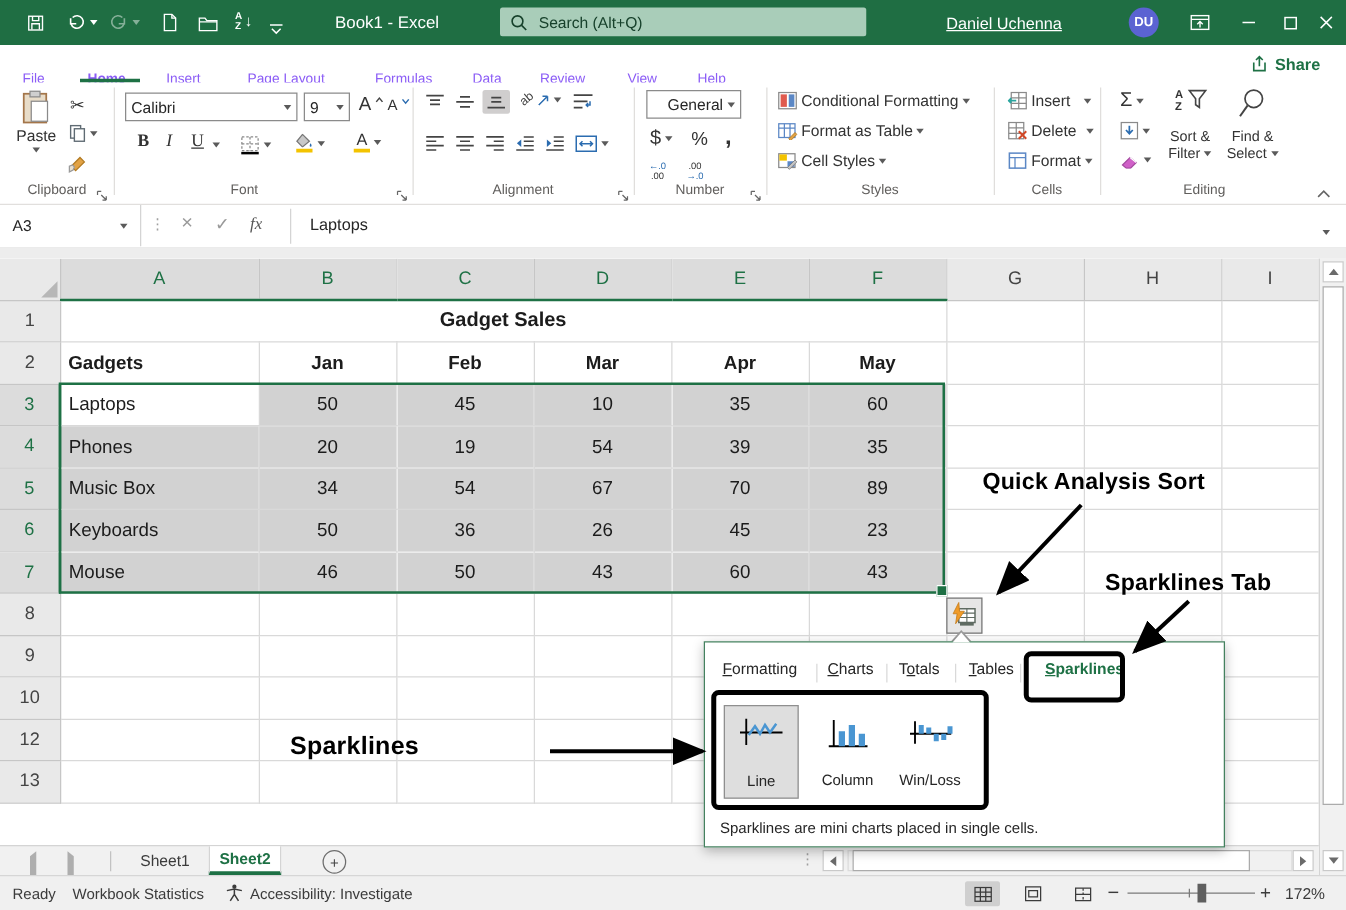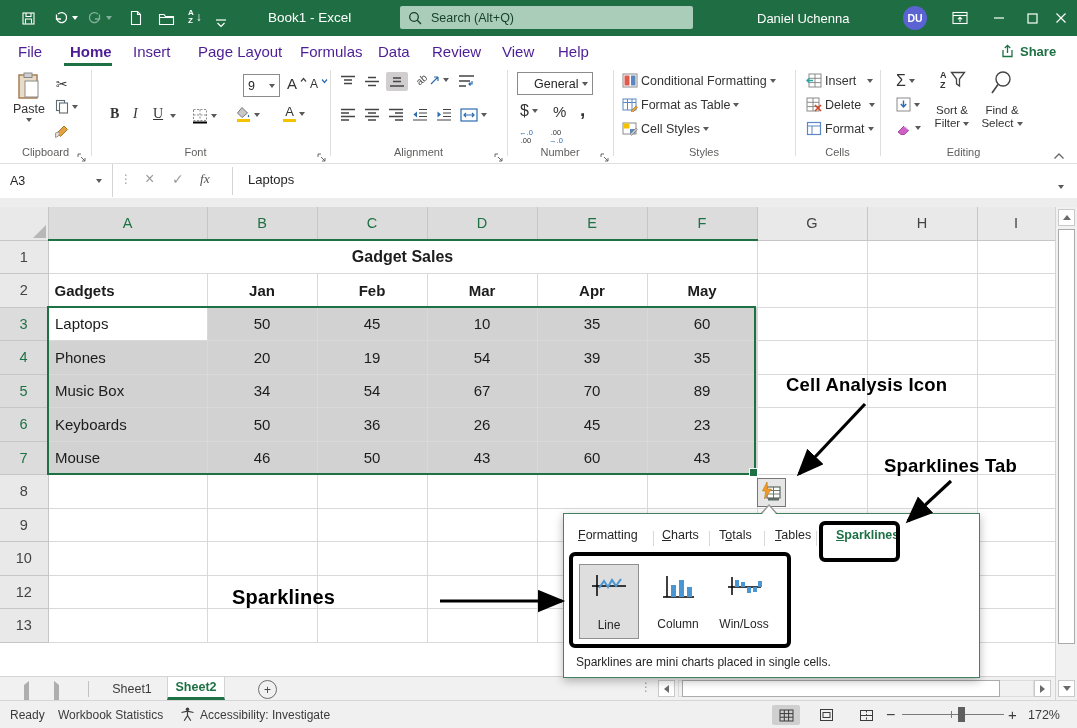--- a/index.html
+++ b/index.html
@@ -12,21 +12,21 @@
   #titlebar{left:0;top:0;width:1077px;height:36px;background:#1f6e43;color:#fff;}
   .qa-btn{height:26px;padding:0 5px;display:inline-flex;align-items:center;color:#fff;}
   #win-title{font-size:13.5px;color:#fff;}
   #searchbox{left:400px;top:6px;width:293px;height:23px;background:#a9cdb9;border-radius:2px;display:flex;align-items:center;padding:0 8px;box-sizing:border-box;}
   #searchbox input{border:none;outline:none;background:transparent;font-size:12.5px;color:#143d26;width:100%;font-family:inherit;}
   #searchbox input::placeholder{color:#17412b;opacity:1;}
   #avatar{width:24px;height:24px;border-radius:50%;background:#5b63d2;color:#fff;font-size:10.5px;font-weight:bold;display:flex;align-items:center;justify-content:center;}
   .winbtn{width:32px;height:36px;display:inline-flex;align-items:center;justify-content:center;}
   
   #tabrow{left:0;top:36px;width:1077px;height:30px;background:#fff;}
-  .rtab{position:absolute;top:0;height:30px;display:flex;align-items:center;font-size:15px;color:#4c1d95;}
+  .rtab{position:absolute;top:12px;height:30px;display:flex;align-items:center;font-size:11px;color:#8b5cf6;}
   #home-underline{left:64px;top:27px;width:48px;height:3px;background:#1e7145;}
   #share-btn{left:992px;top:3px;height:24px;display:flex;align-items:center;gap:5px;color:#1e7145;font-size:13px;font-weight:bold;padding:0 8px;border-radius:3px;}
   
   #ribbon{left:0;top:66px;width:1077px;height:97px;background:#fff;border-bottom:1px solid #e1dfdd;}
   .gsep{position:absolute;top:4px;width:1px;height:86px;background:#e0dedc;}
   .glabel{position:absolute;top:80px;font-size:11px;color:#605e5c;text-align:center;}
   .launch{position:absolute;top:82px;width:10px;height:10px;}
   .combo{position:absolute;height:23px;border:1px solid #8b8b8b;background:#fff;display:flex;align-items:center;font-size:12.5px;color:#262626;padding:0 4px;box-sizing:border-box;justify-content:space-between;}
   .rbt{position:absolute;display:flex;align-items:center;gap:3px;font-size:12.5px;color:#333;}
   .glyph{font-size:14px;color:#333;}
@@ -160,21 +160,21 @@
     <div id="searchbox" class="ab">
       <span style="display:inline-flex;margin-right:7px;">
         <svg width="14" height="14" viewBox="0 0 14 14">
             <circle cx="6" cy="6" r="4.3" fill="none" stroke="#17412b" stroke-width="1.3"></circle>
             <path d="M9.3 9.3L13 13" stroke="#17412b" stroke-width="1.3"></path>
           </svg>
       </span>
       <input type="text" placeholder="Search (Alt+Q)" style="">
     </div>
 
-    <span class="ab" style="left:757px;top:11px;font-size:13px;color:#fff;">Daniel Uchenna</span>
+    <span class="ab" style="left:757px;top:11px;font-size:13px;color:#fff;text-decoration:underline;">Daniel Uchenna</span>
     <span id="avatar" class="ab" style="left:903px;top:6px;">
         <span>DU</span>
       </span>
     <span class="winbtn ab" style="left:944px;">
       <svg width="16" height="14" viewBox="0 0 16 14">
           <g fill="none" stroke="#fff" stroke-width="1.1">
             <rect x="1" y="1.5" width="14" height="11"></rect>
             <path d="M1 4.5h14"></path>
             <path d="M8 11V6.5M5.8 8.4L8 6.2l2.2 2.2"></path>
           </g>
@@ -249,20 +249,24 @@
         </svg>
     </span>
     <span class="glabel" style="left:0;width:91px;">Clipboard</span>
     <span class="launch" style="left:77px;"><svg width="9" height="9" viewBox="0 0 9 9">
           <g fill="none" stroke="#666" stroke-width="1">
             <path d="M1 1h3M1 1v3M8 8L4 4M8 8H5M8 8V5"></path>
           </g>
         </svg></span>
     <div class="gsep" style="left:91px;"></div>
 
+    <div class="combo" style="left:100px;top:8px;width:138px;">
+      <span>Calibri</span>
+        <span class="dd"></span>
+    </div>
     <div class="combo" style="left:243px;top:8px;width:37px;">
       <span>9</span>
         <span class="dd"></span>
     </div>
     <span class="rbt" style="left:287px;top:9px;font-size:15px;">
         <span>A</span>
         <svg width="7" height="6" viewBox="0 0 7 6" style="margin-top:-8px;">
           <path d="M1 4.5L3.5 1.5 6 4.5" fill="none" stroke="#444" stroke-width="1.2"></path>
         </svg>
       </span>
@@ -771,21 +775,21 @@
       </svg>
       <span>Win/Loss</span>
     </div>
     <span id="qa-caption">Sparklines are mini charts placed in single cells.</span>
   </div>
   <span id="qa-notch" class="ab"></span>
 
   <div class="blackbox" style="left:819px;top:521px;width:73px;height:33px;"></div>
   <div class="blackbox" style="left:569px;top:552px;width:214px;height:88px;"></div>
 
-  <span class="ann" style="left:786px;top:374px;font-size:18.5px;">Cell Analysis Icon</span>
+  <span class="ann" style="left:786px;top:374px;font-size:18.5px;">Quick Analysis Sort</span>
   <span class="ann" style="left:884px;top:455px;font-size:18.5px;">Sparklines Tab</span>
   <span class="ann" style="left:232px;top:586px;font-size:20px;">Sparklines</span>
 
   <svg id="arrows" class="ab">
     <defs>
       <marker id="ah" markerWidth="9" markerHeight="8" refX="7.5" refY="3.5" orient="auto">
         <path d="M0 0L8.5 3.5L0 7z" fill="#000"></path>
       </marker>
     </defs>
     <line x1="865" y1="404" x2="799" y2="474" stroke="#000" stroke-width="3.2" marker-end="url(#ah)"></line>

